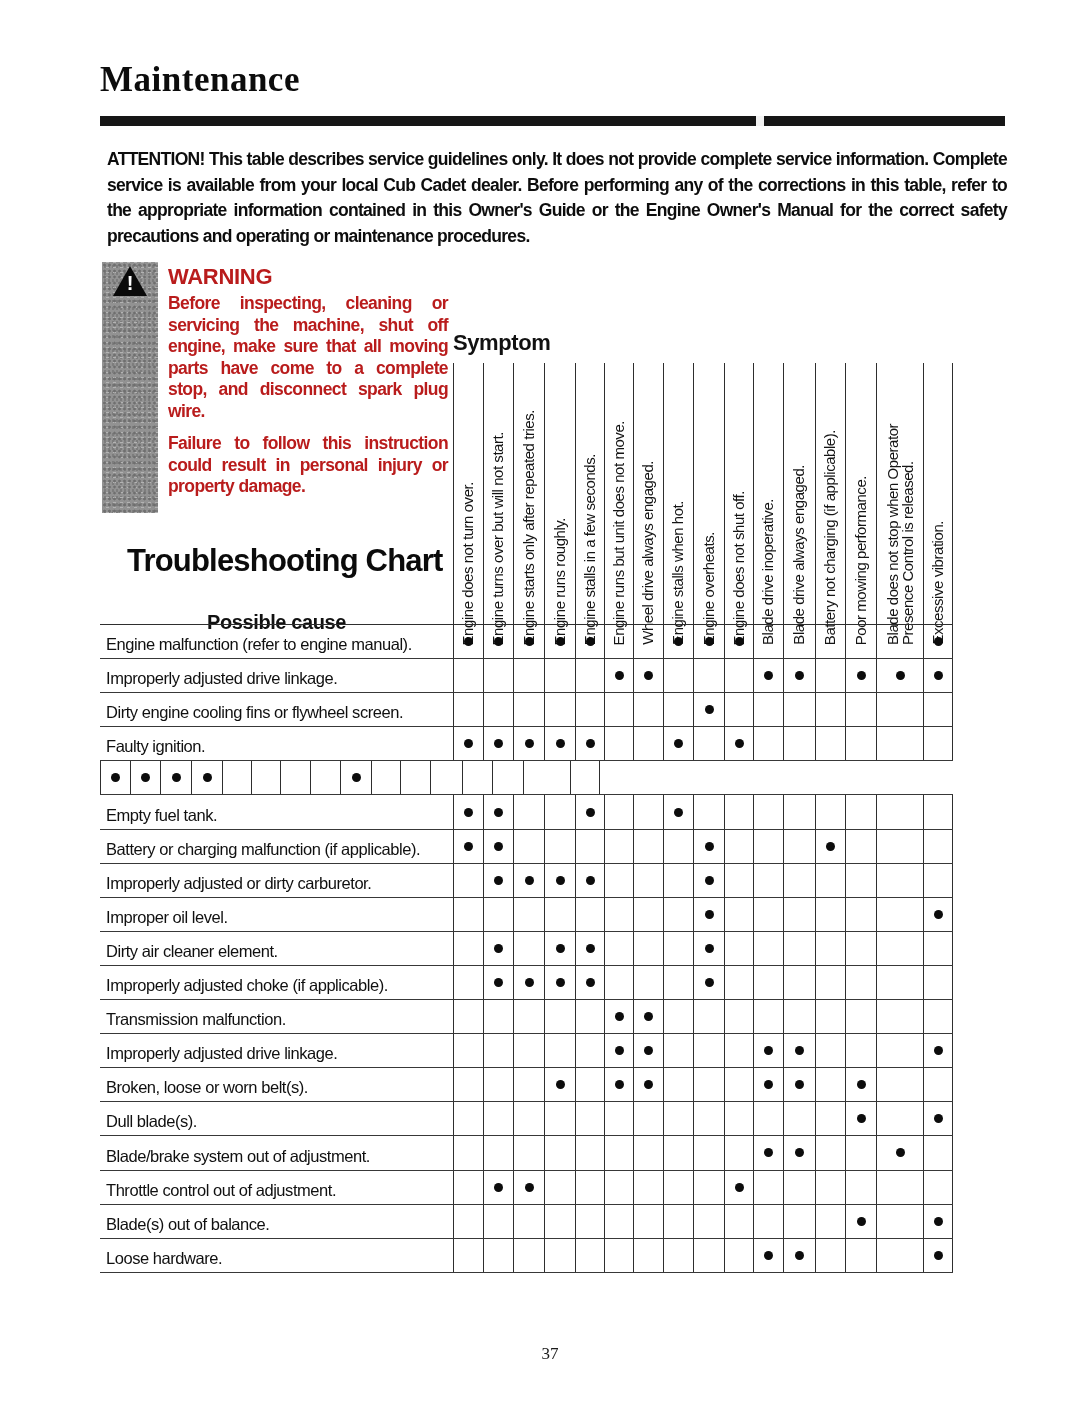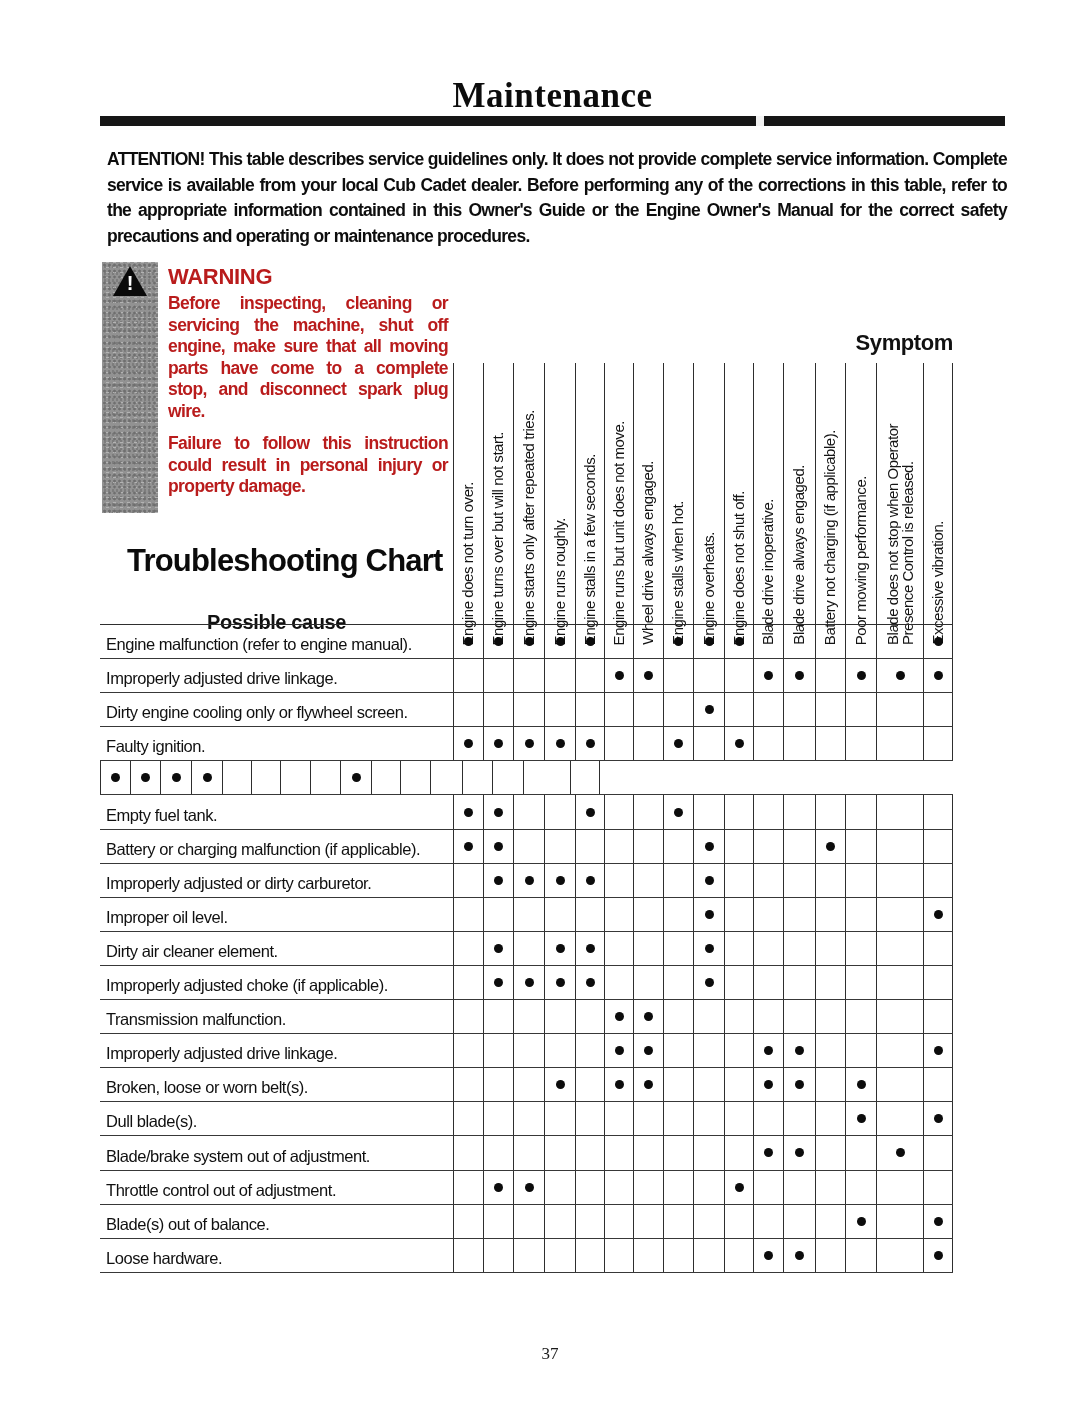--- a/index.html
+++ b/index.html
@@ -4,22 +4,22 @@
 <style>
   * { margin:0; padding:0; box-sizing:border-box; }
   html,body { background:#e8e8e8; }
   .page {
     position:relative; width:1080px; height:1409px; margin:0 auto;
     background:#ffffff; overflow:hidden; color:#111;
     font-family:"Liberation Sans", sans-serif;
   }
   
   .doc-title {
-    position:absolute; top:76px; left:100px; width:905px;
-    text-align:center; font-family:"Liberation Serif", serif;
+    position:absolute; top:60px; left:100px; width:905px;
+    text-align:left; font-family:"Liberation Serif", serif;
     font-weight:bold; font-size:35px; letter-spacing:0.5px; color:#0c0c0c;
   }
   .header-rule {
     position:absolute; top:116px; left:100px; width:905px; height:10px;
     background:linear-gradient(90deg,#161616 0%,#161616 72.5%,#f2f2f2 72.5%,#f2f2f2 73.4%,#161616 73.4%,#161616 100%);
   }
   
   .attention {
     position:absolute; top:147px; left:107px; width:900px;
     font-weight:bold; font-size:17.5px; line-height:25.5px;
@@ -51,21 +51,21 @@
   .warn-para {
     font-weight:bold; font-size:17.5px; line-height:21.5px;
     letter-spacing:-0.6px; text-align:justify; margin-bottom:11px;
   }
   
   .ts-title {
     position:absolute; top:543px; left:127px;
     font-weight:bold; font-size:31px; letter-spacing:-0.8px; color:#0b0b0b;
   }
   .symptom-label {
-    position:absolute; top:330px; left:453px; width:500px; text-align:right;
+    position:absolute; top:330px; left:453px; width:500px; text-align:left;
     font-weight:bold; font-size:22px; letter-spacing:-0.4px;
   }
   .cause-label {
     position:absolute; top:611px; left:100px; width:353px; text-align:center;
     font-weight:bold; font-size:20px; letter-spacing:-0.4px;
   }
   
   .grid-header {
     position:absolute; top:363px; left:453px; height:287px; display:flex;
   }
@@ -246,21 +246,21 @@
           <span class="dot"></span>
         </div>
         <div class="cell" style="width: 47px;">
           <span class="dot"></span>
         </div>
         <div class="cell" style="width: 30px;">
           <span class="dot"></span>
         </div>
       </div>
       <div class="trow">
-        <div class="cause">Dirty engine cooling only or flywheel screen.</div>
+        <div class="cause">Dirty engine cooling fins or flywheel screen.</div>
         <div class="cell" style="width: 30px;"></div>
         <div class="cell" style="width: 30px;"></div>
         <div class="cell" style="width: 31px;"></div>
         <div class="cell" style="width: 31px;"></div>
         <div class="cell" style="width: 29px;"></div>
         <div class="cell" style="width: 29px;"></div>
         <div class="cell" style="width: 30px;"></div>
         <div class="cell" style="width: 30px;"></div>
         <div class="cell" style="width: 31px;">
           <span class="dot"></span>

